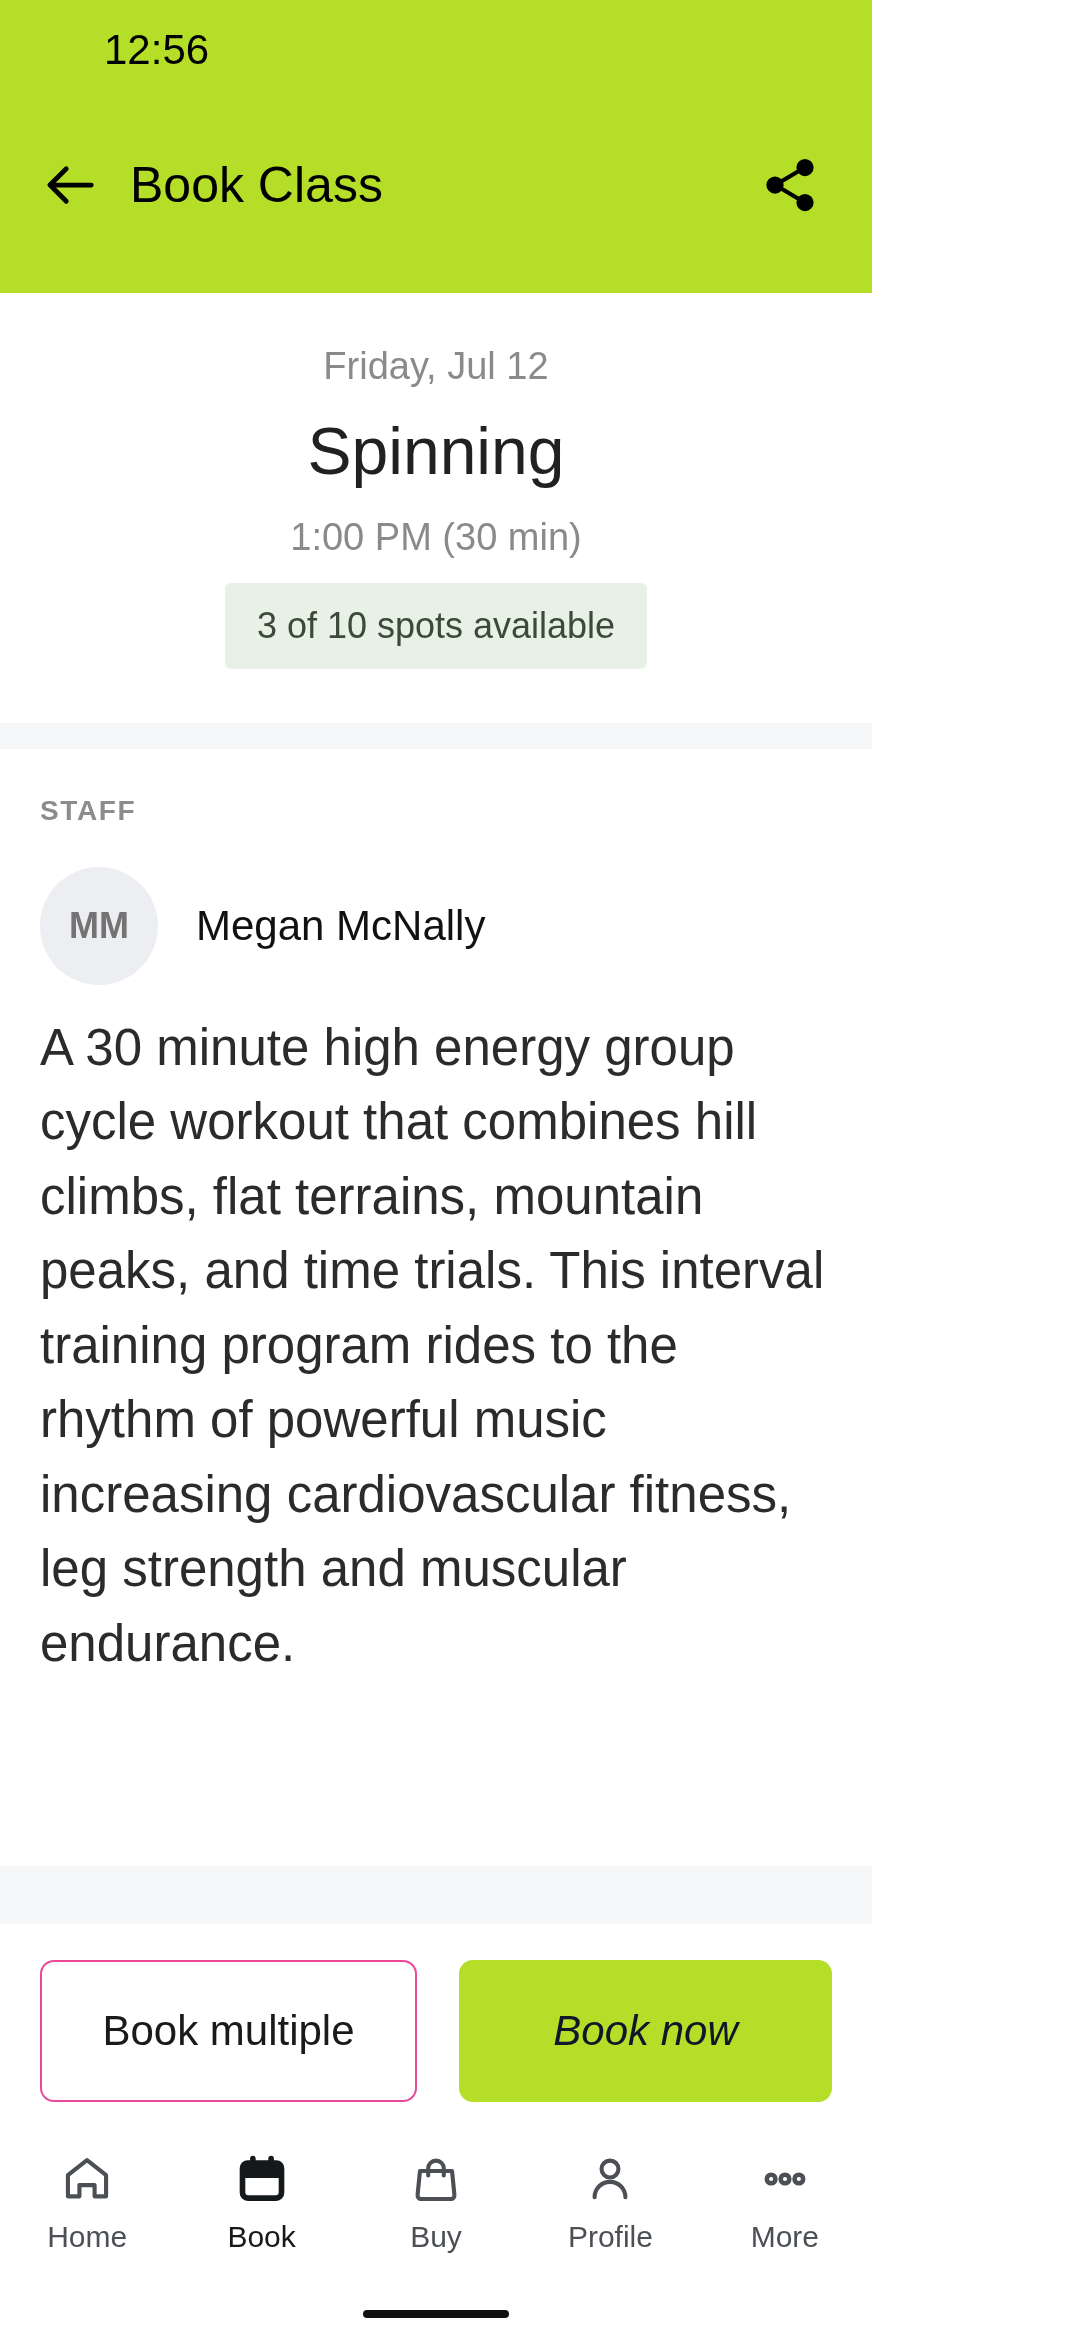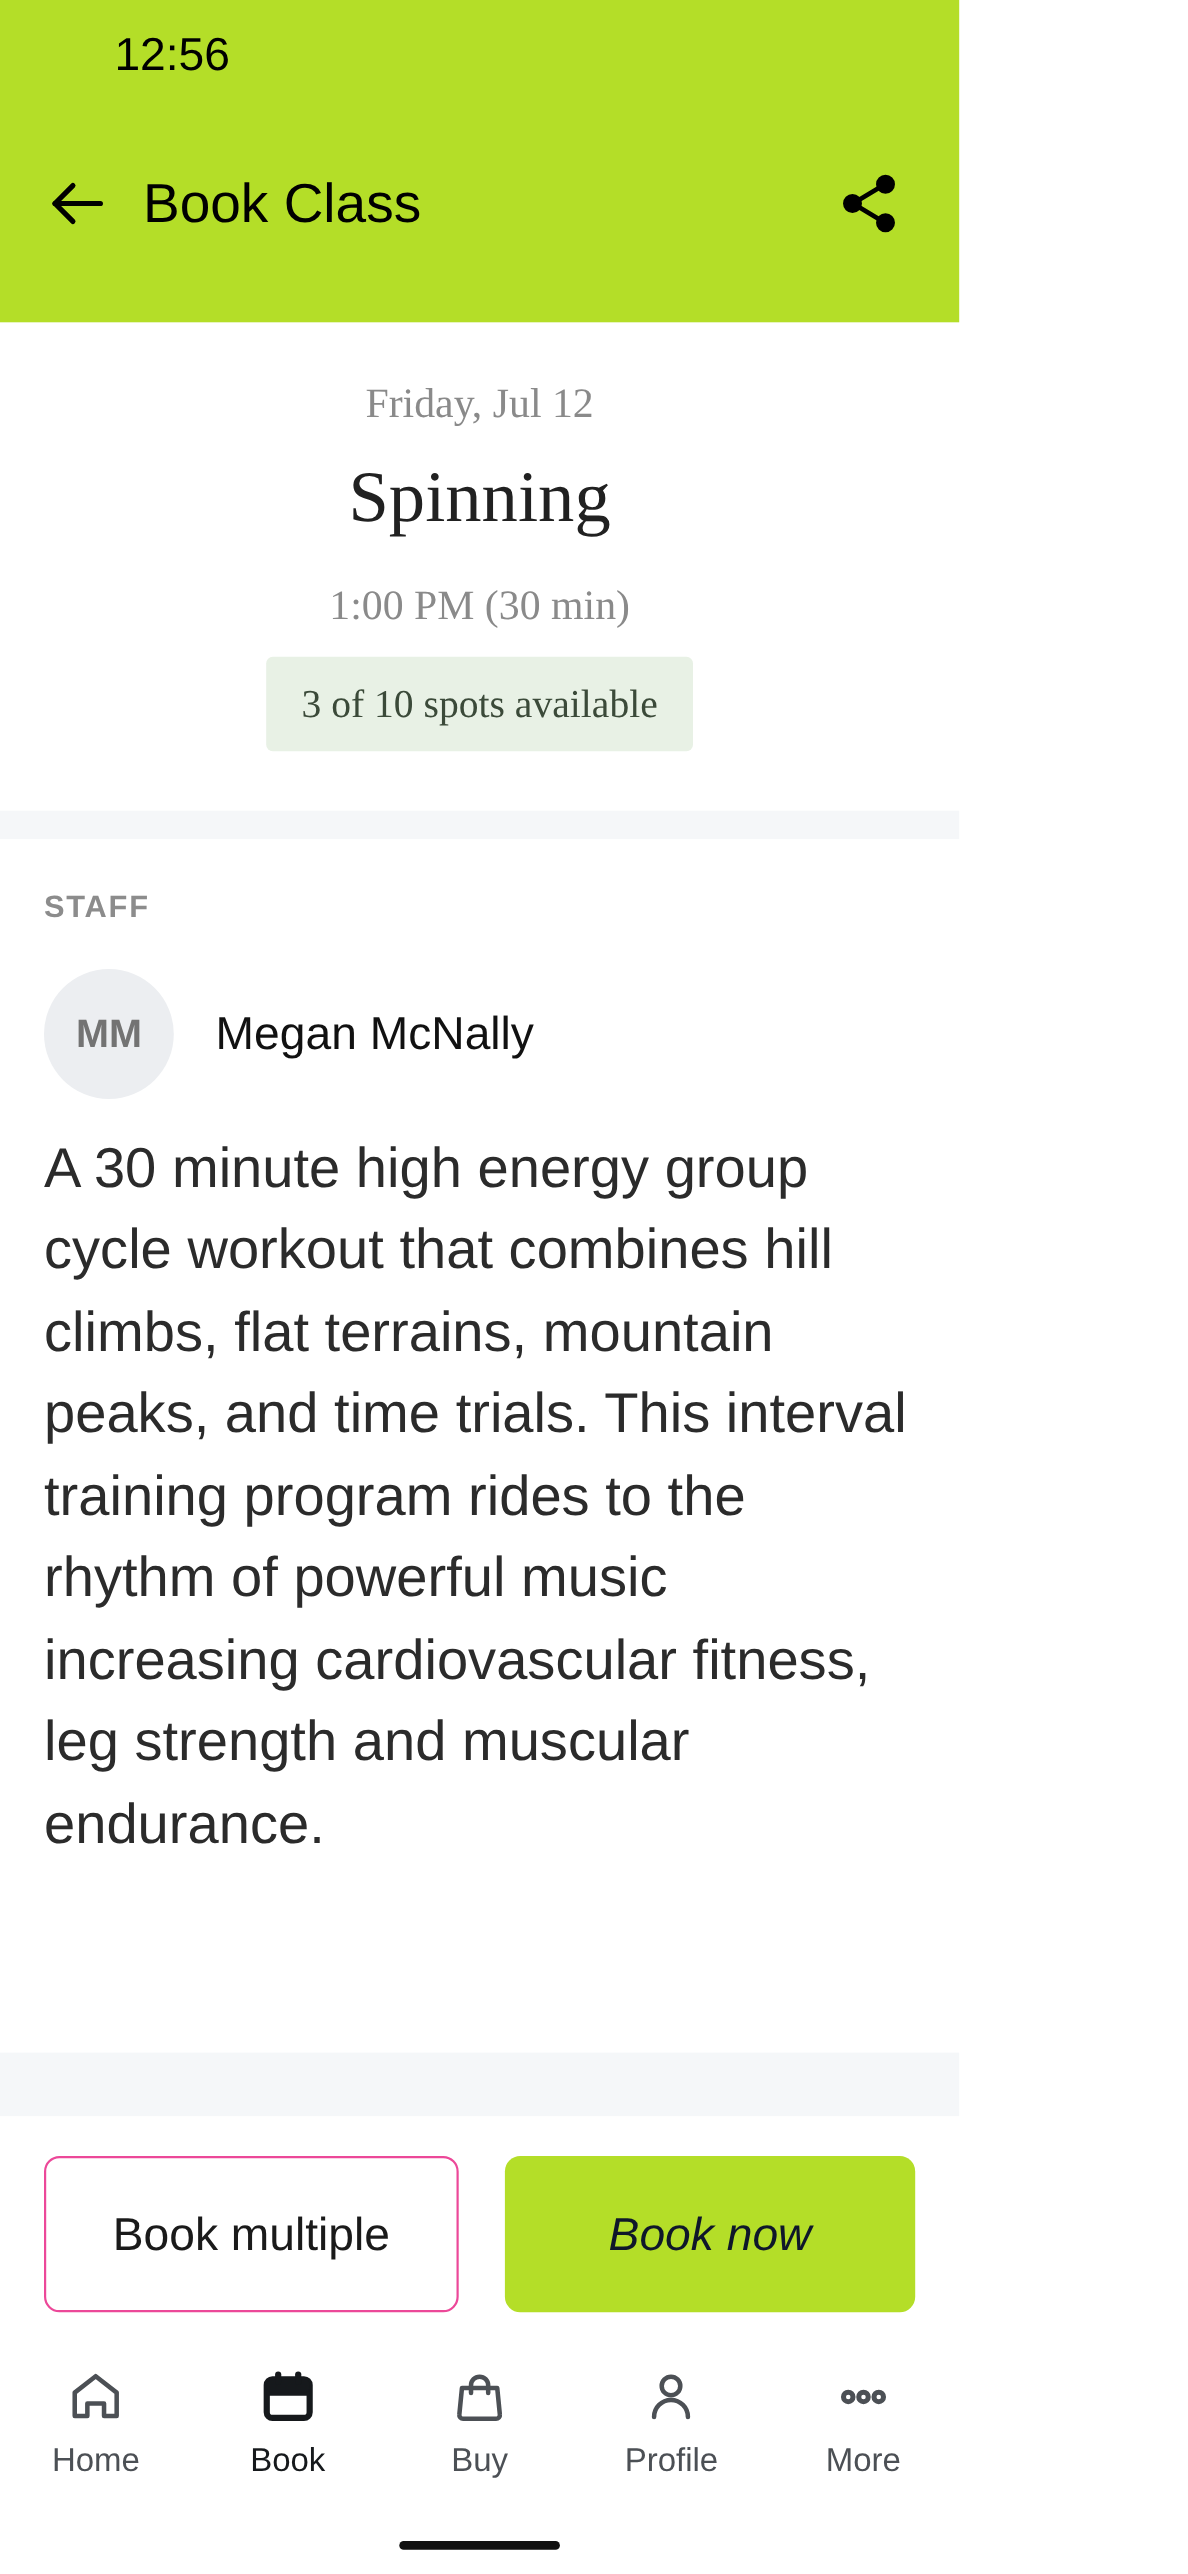--- a/index.html
+++ b/index.html
@@ -54,31 +54,30 @@
     width:76px; height:76px;
     display:flex; align-items:center; justify-content:center;
     flex:0 0 76px;
   }
 
   
   .summary {
     background:#ffffff;
     padding:52px 40px 54px;
     text-align:center;
-    font-family:Liberation Serif, serif;
   }
   .summary-date {
     font-size:38px;
     color:#8a8a8a;
     margin-bottom:26px;
   }
   .summary-name {
     font-size:66px;
     color:#212121;
-    margin-bottom:38px;
+    margin-bottom:26px;
     line-height:1.15;
   }
   .summary-time {
     font-size:38px;
     color:#8a8a8a;
     margin-bottom:24px;
   }
   .badge-wrap { display:flex; justify-content:center; }
   .spots-badge {
     display:inline-block;

